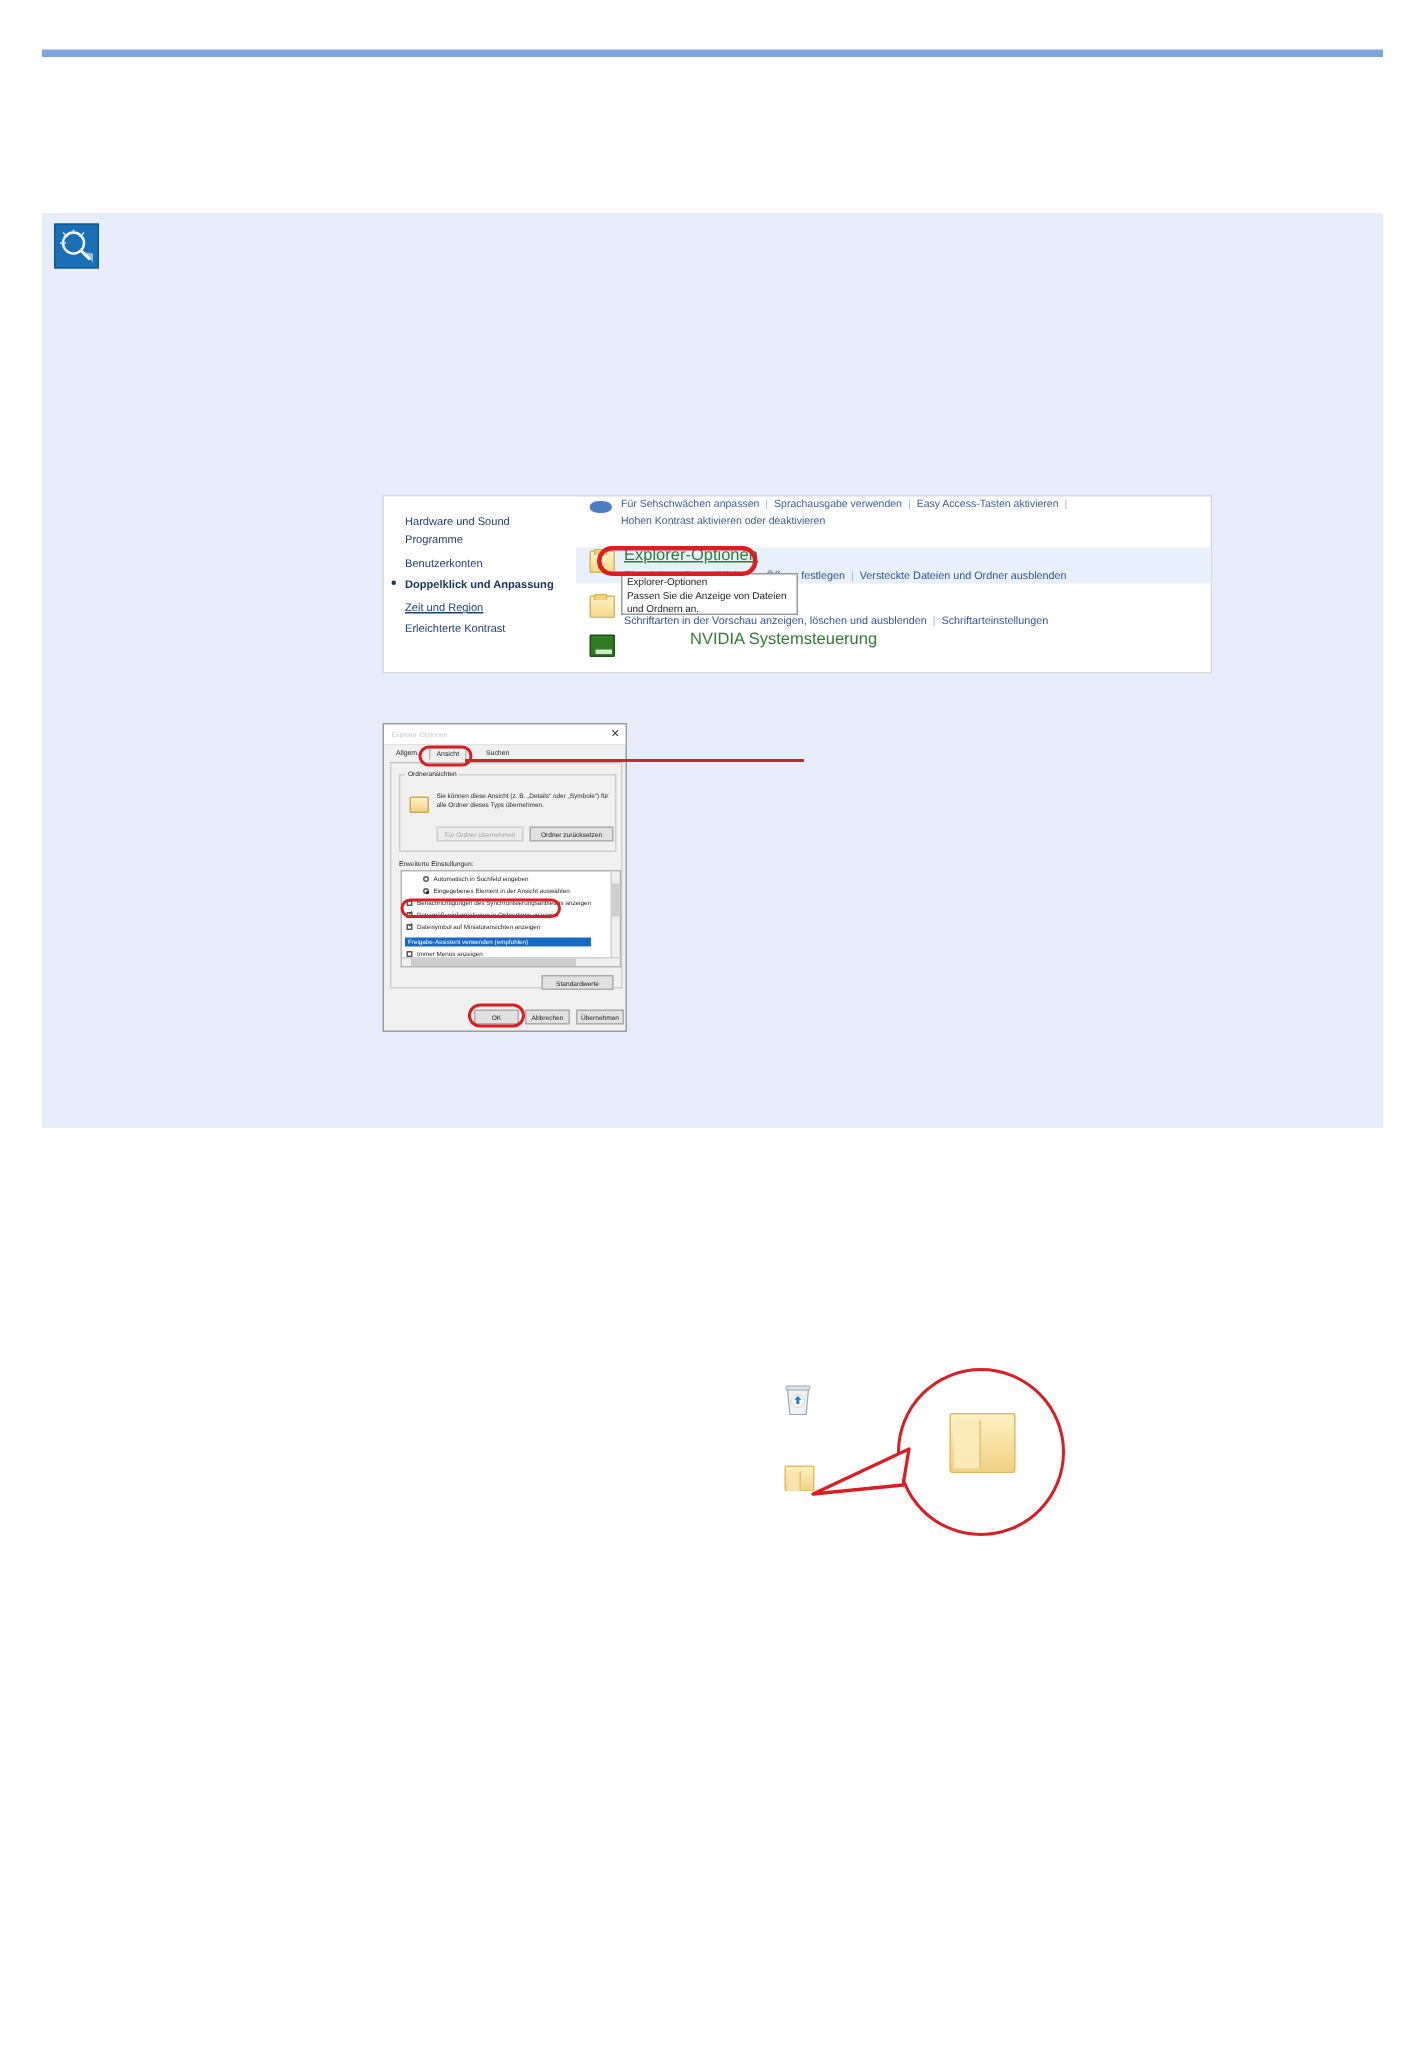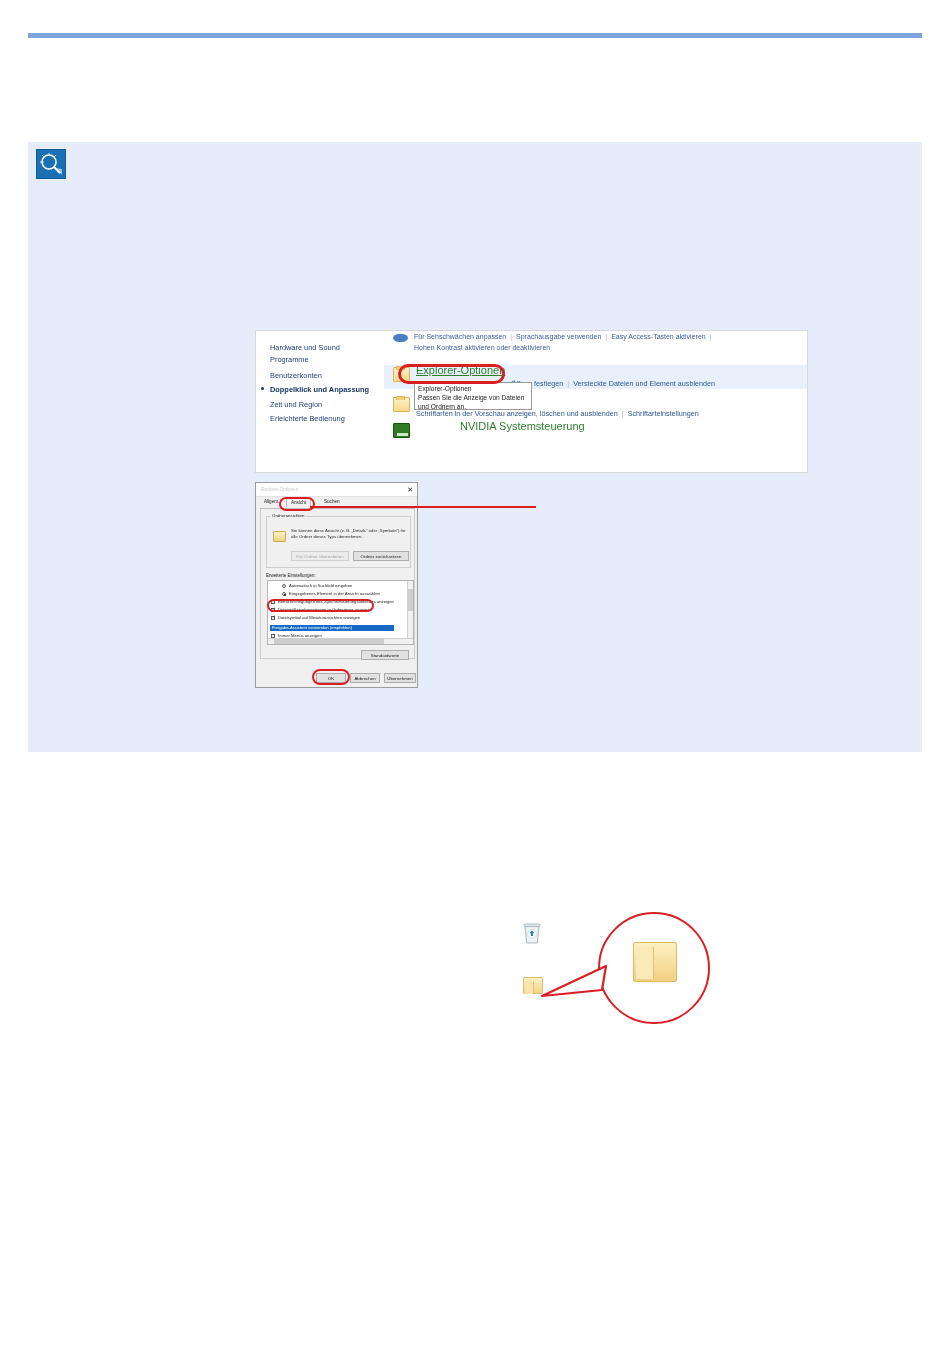--- a/index.html
+++ b/index.html
@@ -30,21 +30,21 @@
     width:30px; height:30px;
     background:#1a6fb5;
     border:1px solid #0e5a98;
     display:block;
   }
   .note-icon svg{ display:block; }
 
   
   .cp-shot{
     position:absolute; left:255px; top:330px;
-    width:553px; height:143px;
+    width:553px; height:119px;
     background:#ffffff;
     border:1px solid #d8d8d8;
     overflow:hidden;
     font-size:7.2px;
     color:#2b5797;
   }
   .cp-sidebar{
     position:absolute; left:0; top:0;
     width:128px; height:125px;
     background:#ffffff;
@@ -378,34 +378,34 @@
 <div class="cp-shot">
 
   <div class="cp-row-hl"></div>
 
   <div class="cp-sidebar">
     <div class="cp-side-item" style="top:12px;">Hardware und Sound</div>
     <div class="cp-side-item" style="top:24px;">Programme</div>
     <div class="cp-side-item" style="top:40px;text-align:right;">Benutzerkonten</div>
     <div class="cp-bullet" style="top:56px;"></div>
     <div class="cp-side-item sel" style="top:54px;">Doppelklick und Anpassung</div>
-    <div class="cp-side-item" style="top:69px;">Zeit und Region</div>
-    <div class="cp-side-item" style="top:83px;">Erleichterte Bedienung</div>
+    <div class="cp-side-item" style="top:69px;text-decoration:underline;">Zeit und Region</div>
+    <div class="cp-side-item" style="top:83px;">Erleichterte Kontrast</div>
   </div>
 
   <div class="cp-blue-blob" style="left:137px; top:3px;"></div>
   <div class="cp-topline" style="left:158px; top:2px;">
     <span>Für Sehschwächen anpassen</span><span class="cp-sep">|</span><span>Sprachausgabe verwenden</span><span class="cp-sep">|</span><span>Easy Access-Tasten aktivieren</span><span class="cp-sep">|</span>
   </div>
   <div class="cp-topline" style="left:158px; top:13px;">Hohen Kontrast aktivieren oder deaktivieren</div>
 
   <div class="cp-icon cp-folder" style="left:137px; top:36px;"></div>
   <div class="cp-title ul" style="left:160px; top:33px;">Explorer-Optionen</div>
   <div class="cp-sub" style="left:160px; top:48px;">
-    <span>Einzel- bzw. Doppelklick zum Öffnen festlegen</span><span class="cp-sep">|</span><span>Versteckte Dateien und Element ausblenden</span>
+    <span>Einzel- bzw. Doppelklick zum Öffnen festlegen</span><span class="cp-sep">|</span><span>Versteckte Dateien und Ordner ausblenden</span>
   </div>
 
   <div class="cp-icon cp-folder" style="left:137px; top:66px;"></div>
   <div class="cp-title" style="left:160px; top:62px;">Schriftarten</div>
   <div class="cp-sub" style="left:160px; top:78px;">
     <span>Schriftarten in der Vorschau anzeigen, löschen und ausblenden</span><span class="cp-sep">|</span><span>Schriftarteinstellungen</span>
   </div>
 
   <div class="cp-icon cp-nvidia" style="left:137px; top:92px;"></div>
   <div class="cp-title" style="left:160px; top:89px;padding-left:44px;">NVIDIA Systemsteuerung</div>

